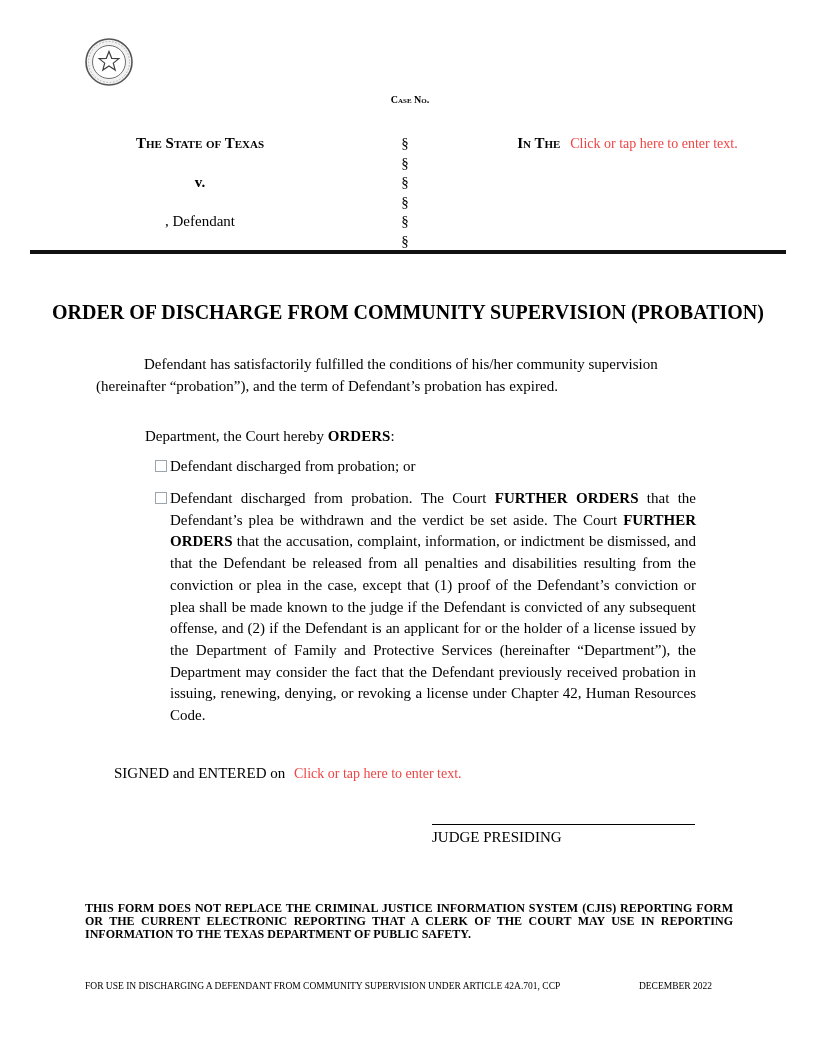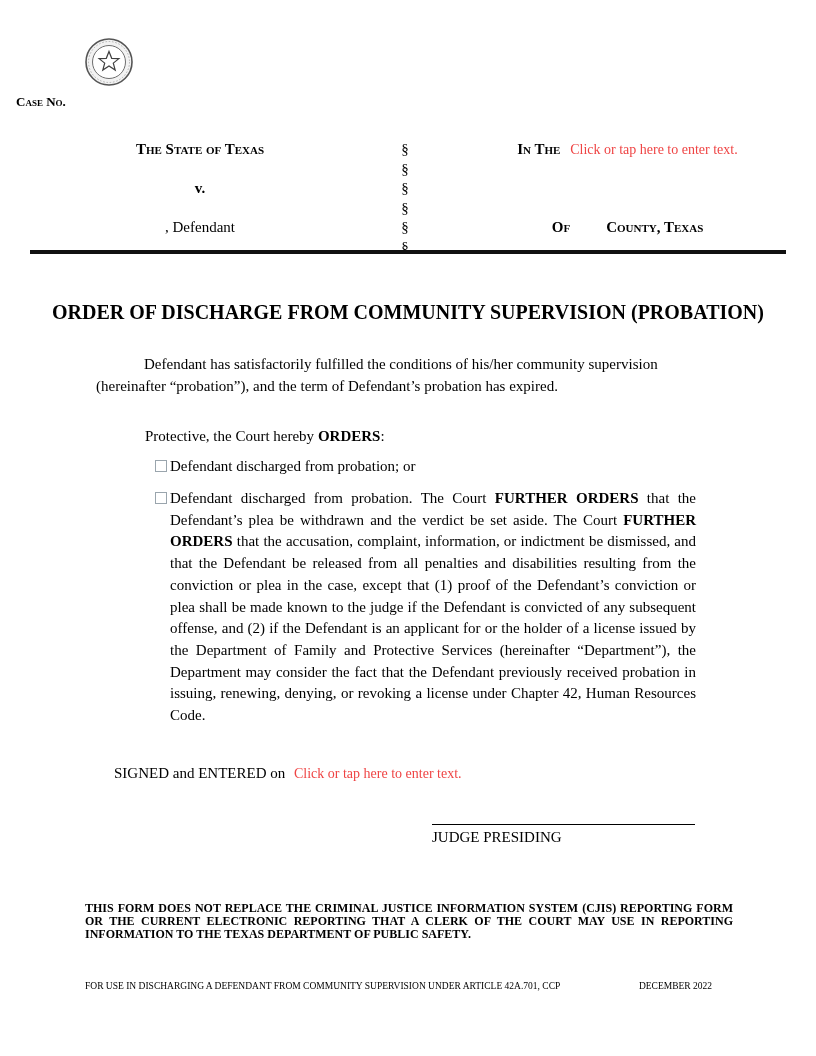--- a/index.html
+++ b/index.html
@@ -17,27 +17,27 @@
   }
 
   .sc { font-variant: small-caps; }
   .bold { font-weight: 700; }
 
   
   .seal { position: absolute; left: 84px; top: 37px; width: 50px; height: 50px; }
 
   
   .case-no {
-    position: absolute; left: 16px; right: 0; top: 94px;
-    text-align: left; font-size: 13px;
+    position: absolute; left: 4px; right: 0; top: 94px;
+    text-align: center; font-size: 10px;
   }
 
   
   .caption {
-    position: absolute; left: 85px; top: 140px; width: 675px;
+    position: absolute; left: 85px; top: 134px; width: 675px;
     display: grid; grid-template-columns: 230px 180px 265px;
   }
   .cap-col { display: block; }
   .cap-row { height: 19.5px; line-height: 19.5px; white-space: nowrap; }
   .cap-left .cap-row { text-align: center; }
   .cap-mid .cap-row  { text-align: center; }
   .cap-right .cap-row { text-align: center; }
   .placeholder { color: #ef4444; font-size: 14px; }
   .cap-right .placeholder { margin-left: 6px; }
   .county-gap { display: inline-block; width: 36px; }
@@ -137,34 +137,31 @@
       <div class="cap-row">§</div>
     </div>
     <div class="cap-col cap-right">
       <div class="cap-row">
         <span class="sc bold">In The</span>
         <span class="placeholder">Click or tap here to enter text.</span>
       </div>
       <div class="cap-row"></div>
       <div class="cap-row"></div>
       <div class="cap-row"></div>
-      <div class="cap-row">
-        <span class="sc bold">Of</span><span class="county-gap"></span><span class="sc bold">County, Texas</span>
-      </div>
       <div class="cap-row"></div>
     </div>
   </div>
 
   <div class="rule"></div>
 
   <h1 class="title">ORDER OF DISCHARGE FROM COMMUNITY SUPERVISION (PROBATION)</h1>
 
   <p class="intro">Defendant has satisfactorily fulfilled the conditions of his/her community supervision (hereinafter “probation”), and the term of Defendant’s probation has expired.</p>
 
-  <p class="orders-lead"><span>Protective, the Court hereby </span><b>ORDERS</b><span>:</span></p>
+  <p class="orders-lead"><span>Department, the Court hereby </span><b>ORDERS</b><span>:</span></p>
 
   <div class="option opt1">
     <span class="checkbox"></span>
     <span class="opt-text">Defendant discharged from probation; or</span>
   </div>
 
   <div class="option opt2">
     <span class="checkbox"></span>
     <span class="opt-text"><span>Defendant discharged from probation. The Court </span><b>FURTHER ORDERS</b><span> that the Defendant’s plea be withdrawn and the verdict be set aside. The Court </span><b>FURTHER ORDERS</b><span> that the accusation, complaint, information, or indictment be dismissed, and that the Defendant be released from all penalties and disabilities resulting from the conviction or plea in the case, except that (1) proof of the Defendant’s conviction or plea shall be made known to the judge if the Defendant is convicted of any subsequent offense, and (2) if the Defendant is an applicant for or the holder of a license issued by the Department of Family and Protective Services (hereinafter “Department”), the Department may consider the fact that the Defendant previously received probation in issuing, renewing, denying, or revoking a license under Chapter 42, Human Resources Code.</span></span>
   </div>

